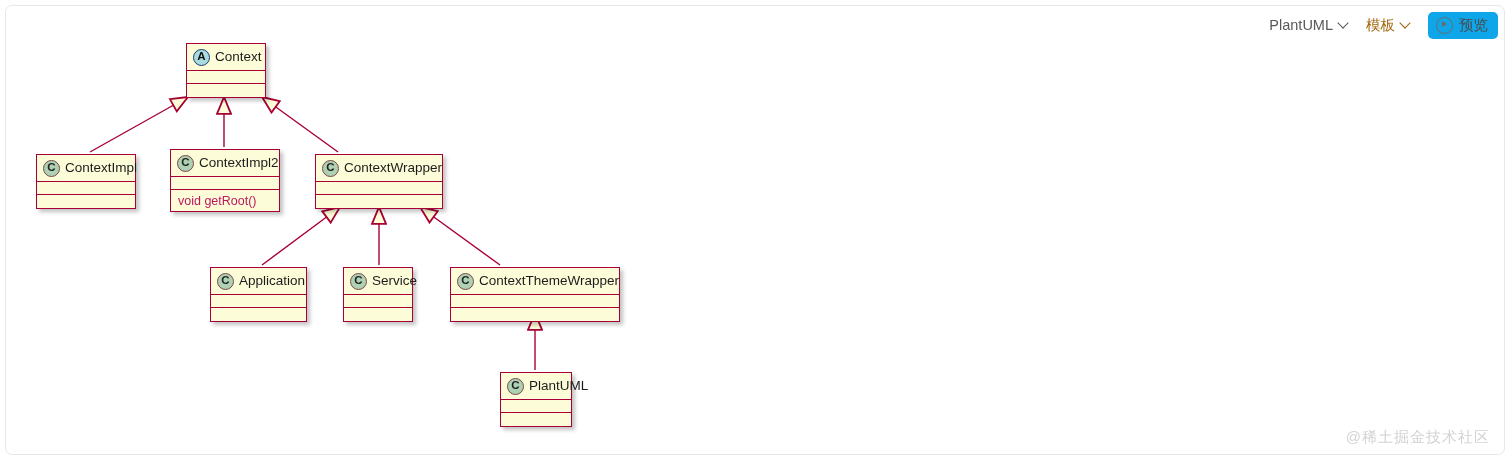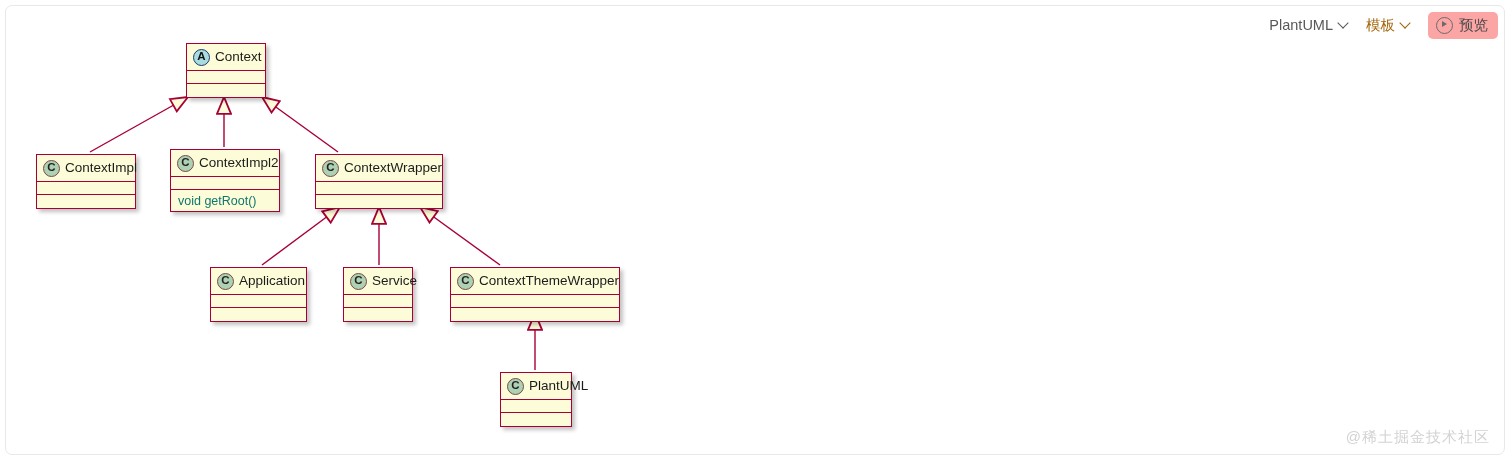--- a/index.html
+++ b/index.html
@@ -63,21 +63,21 @@
     left: 0; top: 0;
     width: 7px; height: 7px;
     border-right: 1.4px solid currentColor;
     border-bottom: 1.4px solid currentColor;
     transform: rotate(45deg);
   }
   .preview-btn {
     display: flex;
     align-items: center;
     gap: 6px;
-    background: #fca5a5;
+    background: #0ea5e9;
     border-radius: 5px;
     padding: 4px 10px 4px 8px;
     font-size: 14.5px;
     color: #4a4a4a;
     cursor: pointer;
     white-space: nowrap;
   }
   .play-icon {
     width: 15px; height: 15px;
     border: 1.3px solid #6b6b6b;
@@ -175,21 +175,21 @@
     box-sizing: border-box;
     border-bottom: 1.6px solid #a80036;
   }
   .uml-row:last-child { border-bottom: none; }
   .uml-row.member {
     height: 21px;
     display: flex;
     align-items: center;
     padding: 0 7px;
     font-size: 12.5px;
-    color: #0f766e;
+    color: #be185d;
     white-space: nowrap;
   }
 </style>
 </head>
 <body>
 
 <div id="root">
 
   <div class="canvas-frame"></div>
 

